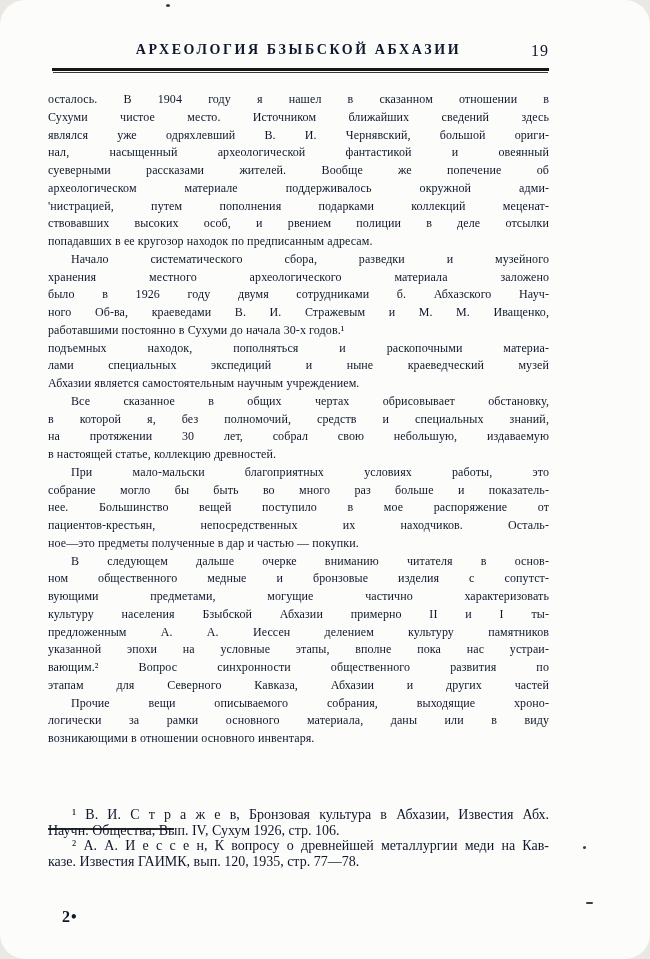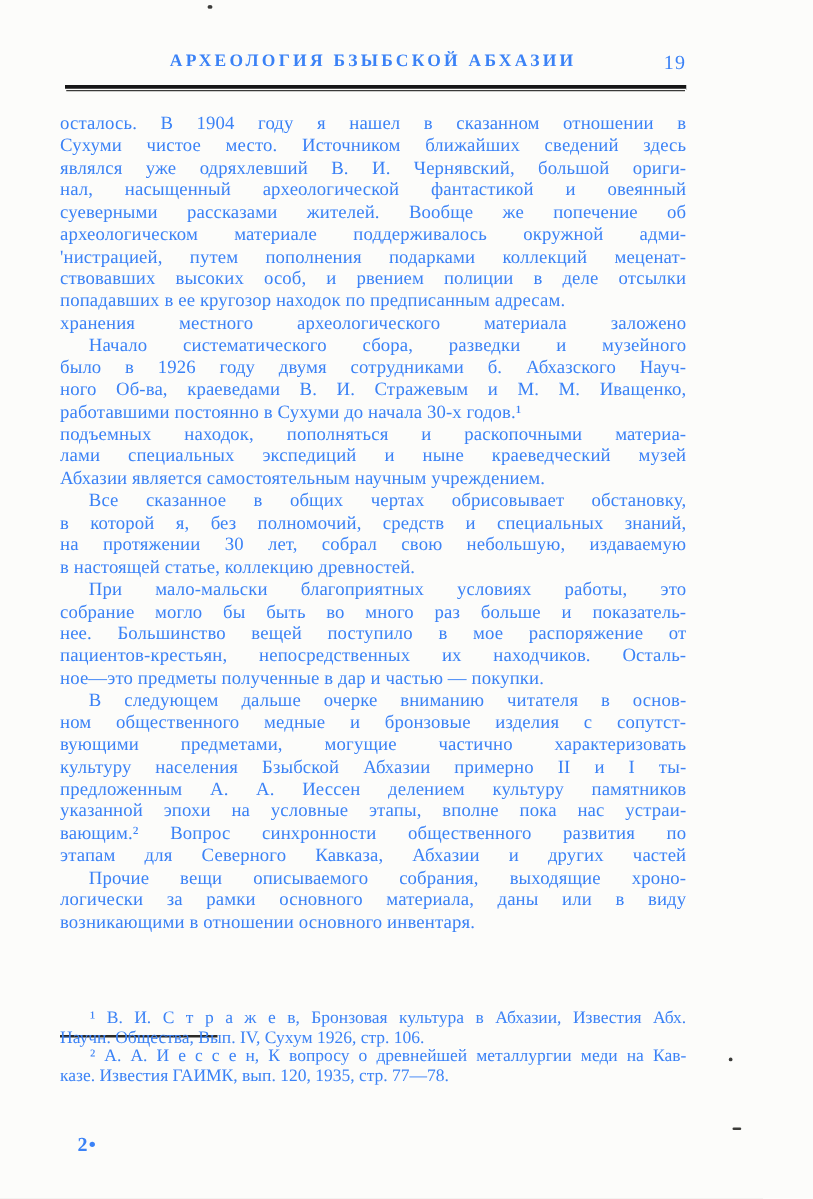--- a/index.html
+++ b/index.html
@@ -6,22 +6,23 @@
     margin: 0;
     padding: 0;
     background: #e9e8e4;
     font-family: "Liberation Serif", "DejaVu Serif", serif;
   }
   .page {
     position: relative;
     width: 650px;
     height: 959px;
     background: #fcfcfa;
-    color: #3b82f6;
+    color: #0f172a;
     overflow: hidden;
+    border-radius: 25px;
   }
   
   .running-header {
     position: absolute;
     left: 48px;
     top: 42px;
     width: 501px;
     height: 22px;
   }
   .header-title {
@@ -50,21 +51,21 @@
     background: #161616;
     border-bottom: 1px solid #fcfcfa;
     box-shadow: 0 2px 0 -1px #3a3a38;
   }
   
   .body-text {
     position: absolute;
     left: 48px;
     top: 91px;
     width: 501px;
-    font-size: 15px;
+    font-size: 12px;
     line-height: 17.75px;
     letter-spacing: 0.1px;
   }
   .paragraph { margin: 0; }
   .text-line {
     text-align: justify;
     text-align-last: justify;
     overflow: hidden;
     white-space: nowrap;   
   }
@@ -128,22 +129,22 @@
         <div class="text-line justified">Сухуми чистое место. Источником ближайших сведений здесь</div>
         <div class="text-line justified">являлся уже одряхлевший В. И. Чернявский, большой ориги-</div>
         <div class="text-line justified">нал, насыщенный археологической фантастикой и овеянный</div>
         <div class="text-line justified">суеверными рассказами жителей. Вообще же попечение об</div>
         <div class="text-line justified">археологическом материале поддерживалось окружной адми-</div>
         <div class="text-line justified">'нистрацией, путем пополнения подарками коллекций меценат-</div>
         <div class="text-line justified">ствовавших высоких особ, и рвением полиции в деле отсылки</div>
         <div class="text-line last">попадавших в ее кругозор находок по предписанным адресам.</div>
       </div>
       <div class="paragraph">
+        <div class="text-line justified indent">Начало систематического сбора, разведки и музейного</div>
         <div class="text-line justified">хранения местного археологического материала заложено</div>
-        <div class="text-line justified indent">Начало систематического сбора, разведки и музейного</div>
         <div class="text-line justified">было в 1926 году двумя сотрудниками б. Абхазского Науч-</div>
         <div class="text-line justified">ного Об-ва, краеведами В. И. Стражевым и М. М. Иващенко,</div>
         <div class="text-line last">работавшими постоянно в Сухуми до начала 30-х годов.¹</div>
       </div>
       <div class="paragraph">
         <div class="text-line justified">подъемных находок, пополняться и раскопочными материа-</div>
         <div class="text-line justified">лами специальных экспедиций и ныне краеведческий музей</div>
         <div class="text-line last">Абхазии является самостоятельным научным учреждением.</div>
       </div>
       <div class="paragraph">

